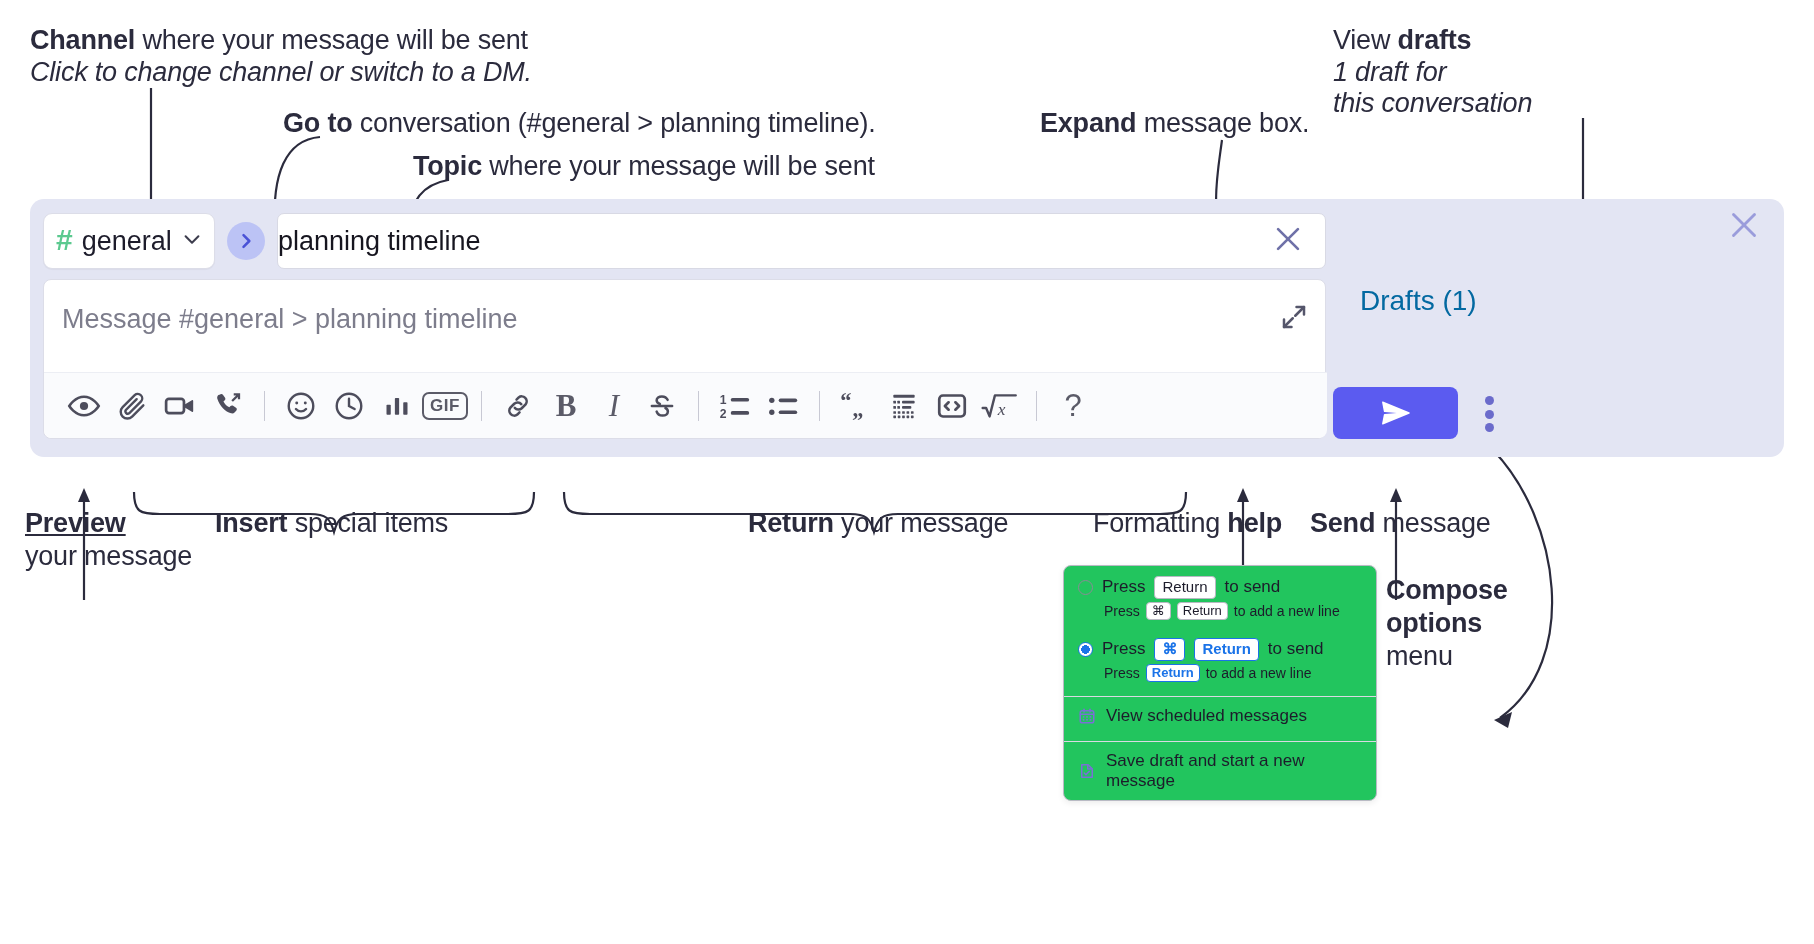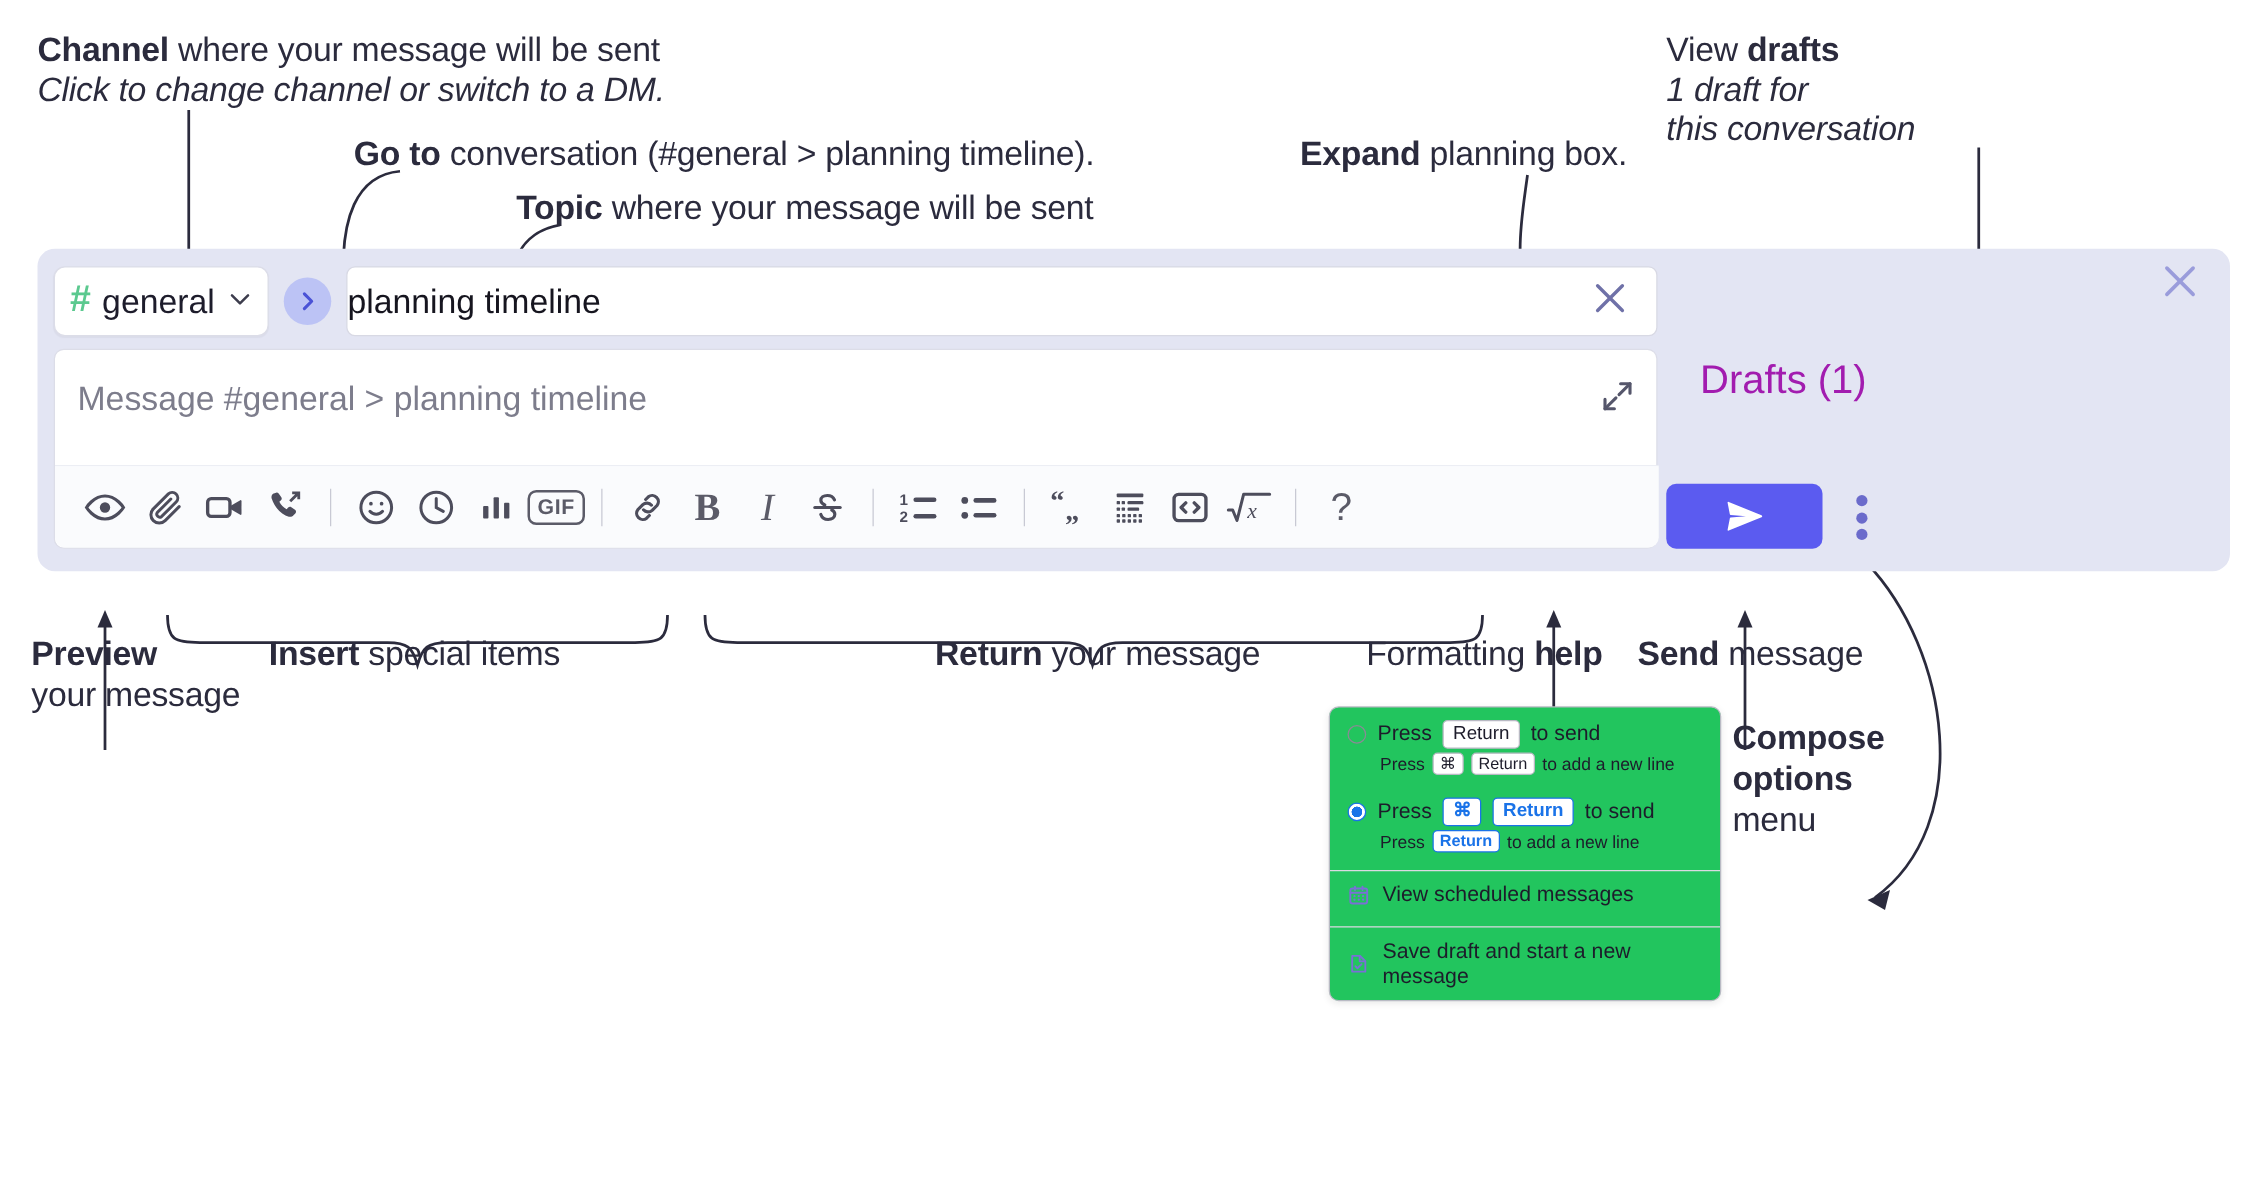--- a/index.html
+++ b/index.html
@@ -77,21 +77,21 @@
   .gifbox{
     border:2.2px solid #5b5b68;border-radius:7px;font-size:17px;font-weight:700;
     padding:2px 6px;letter-spacing:.5px;color:#5b5b68;
   }
   .bold-g{font-size:31px;font-weight:700;font-family:"Liberation Serif",serif;}
   .ital-g{font-size:31px;font-style:italic;font-family:"Liberation Serif",serif;}
   .help-g{font-size:31px;font-weight:400;}
 
   
   #drafts-link{
-    position:absolute;left:1360px;top:285px;font-size:32px;color:#a21caf;
+    position:absolute;left:1360px;top:285px;font-size:28px;color:#0369a1;
   }
   #widget-close{position:absolute;right:22px;top:207px;}
   #send-button{
     position:absolute;left:1333px;top:387px;width:125px;height:52px;border-radius:8px;
     background:#5b5bf0;display:flex;align-items:center;justify-content:center;
   }
   #compose-kebab{
     position:absolute;left:1484px;top:396px;width:10px;height:36px;
     display:flex;flex-direction:column;justify-content:space-between;align-items:center;
   }
@@ -173,21 +173,21 @@
 
 <div class="anno" style="left:283px;top:105px;">
   <b>Go to</b><span> conversation (#general &gt; planning timeline).</span>
 </div>
 
 <div class="anno" style="left:413px;top:148px;">
   <b>Topic</b><span> where your message will be sent</span>
 </div>
 
 <div class="anno" style="left:1040px;top:105px;">
-  <b>Expand</b><span> planning box.</span>
+  <b>Expand</b><span> message box.</span>
 </div>
 
 <div class="anno" style="left:1333px;top:22px;">
   <span>View </span><b>drafts</b>
 </div>
 <div class="anno" style="left:1333px;top:54px;">
   <i>1 draft for</i>
 </div>
 <div class="anno" style="left:1333px;top:85px;">
   <i>this conversation</i>
@@ -414,21 +414,21 @@
     <path d="M5.5 6.3 18.6 11.6a.45.45 0 0 1 0 .83L5.5 17.74a.33.33 0 0 1-.46-.33l.9-4.6c.03-.16.16-.28.32-.3l6.1-.5-6.1-.5a.38.38 0 0 1-.33-.3l-.89-4.6a.33.33 0 0 1 .46-.33z"></path>
   </svg>
 </div>
 
 <div id="compose-kebab">
   <span></span>
   <span></span>
   <span></span>
 </div>
 
-<div class="anno" style="left:25px;top:505px;">
+<div class="anno" style="left:25px;top:505px;text-decoration:underline;">
   <b>Preview</b>
 </div>
 <div class="anno" style="left:25px;top:538px;">your message</div>
 
 <div class="anno" style="left:215px;top:505px;">
   <b>Insert</b><span> special items</span>
 </div>
 
 <div class="anno" style="left:748px;top:505px;">
   <b>Return</b><span> your message</span>

